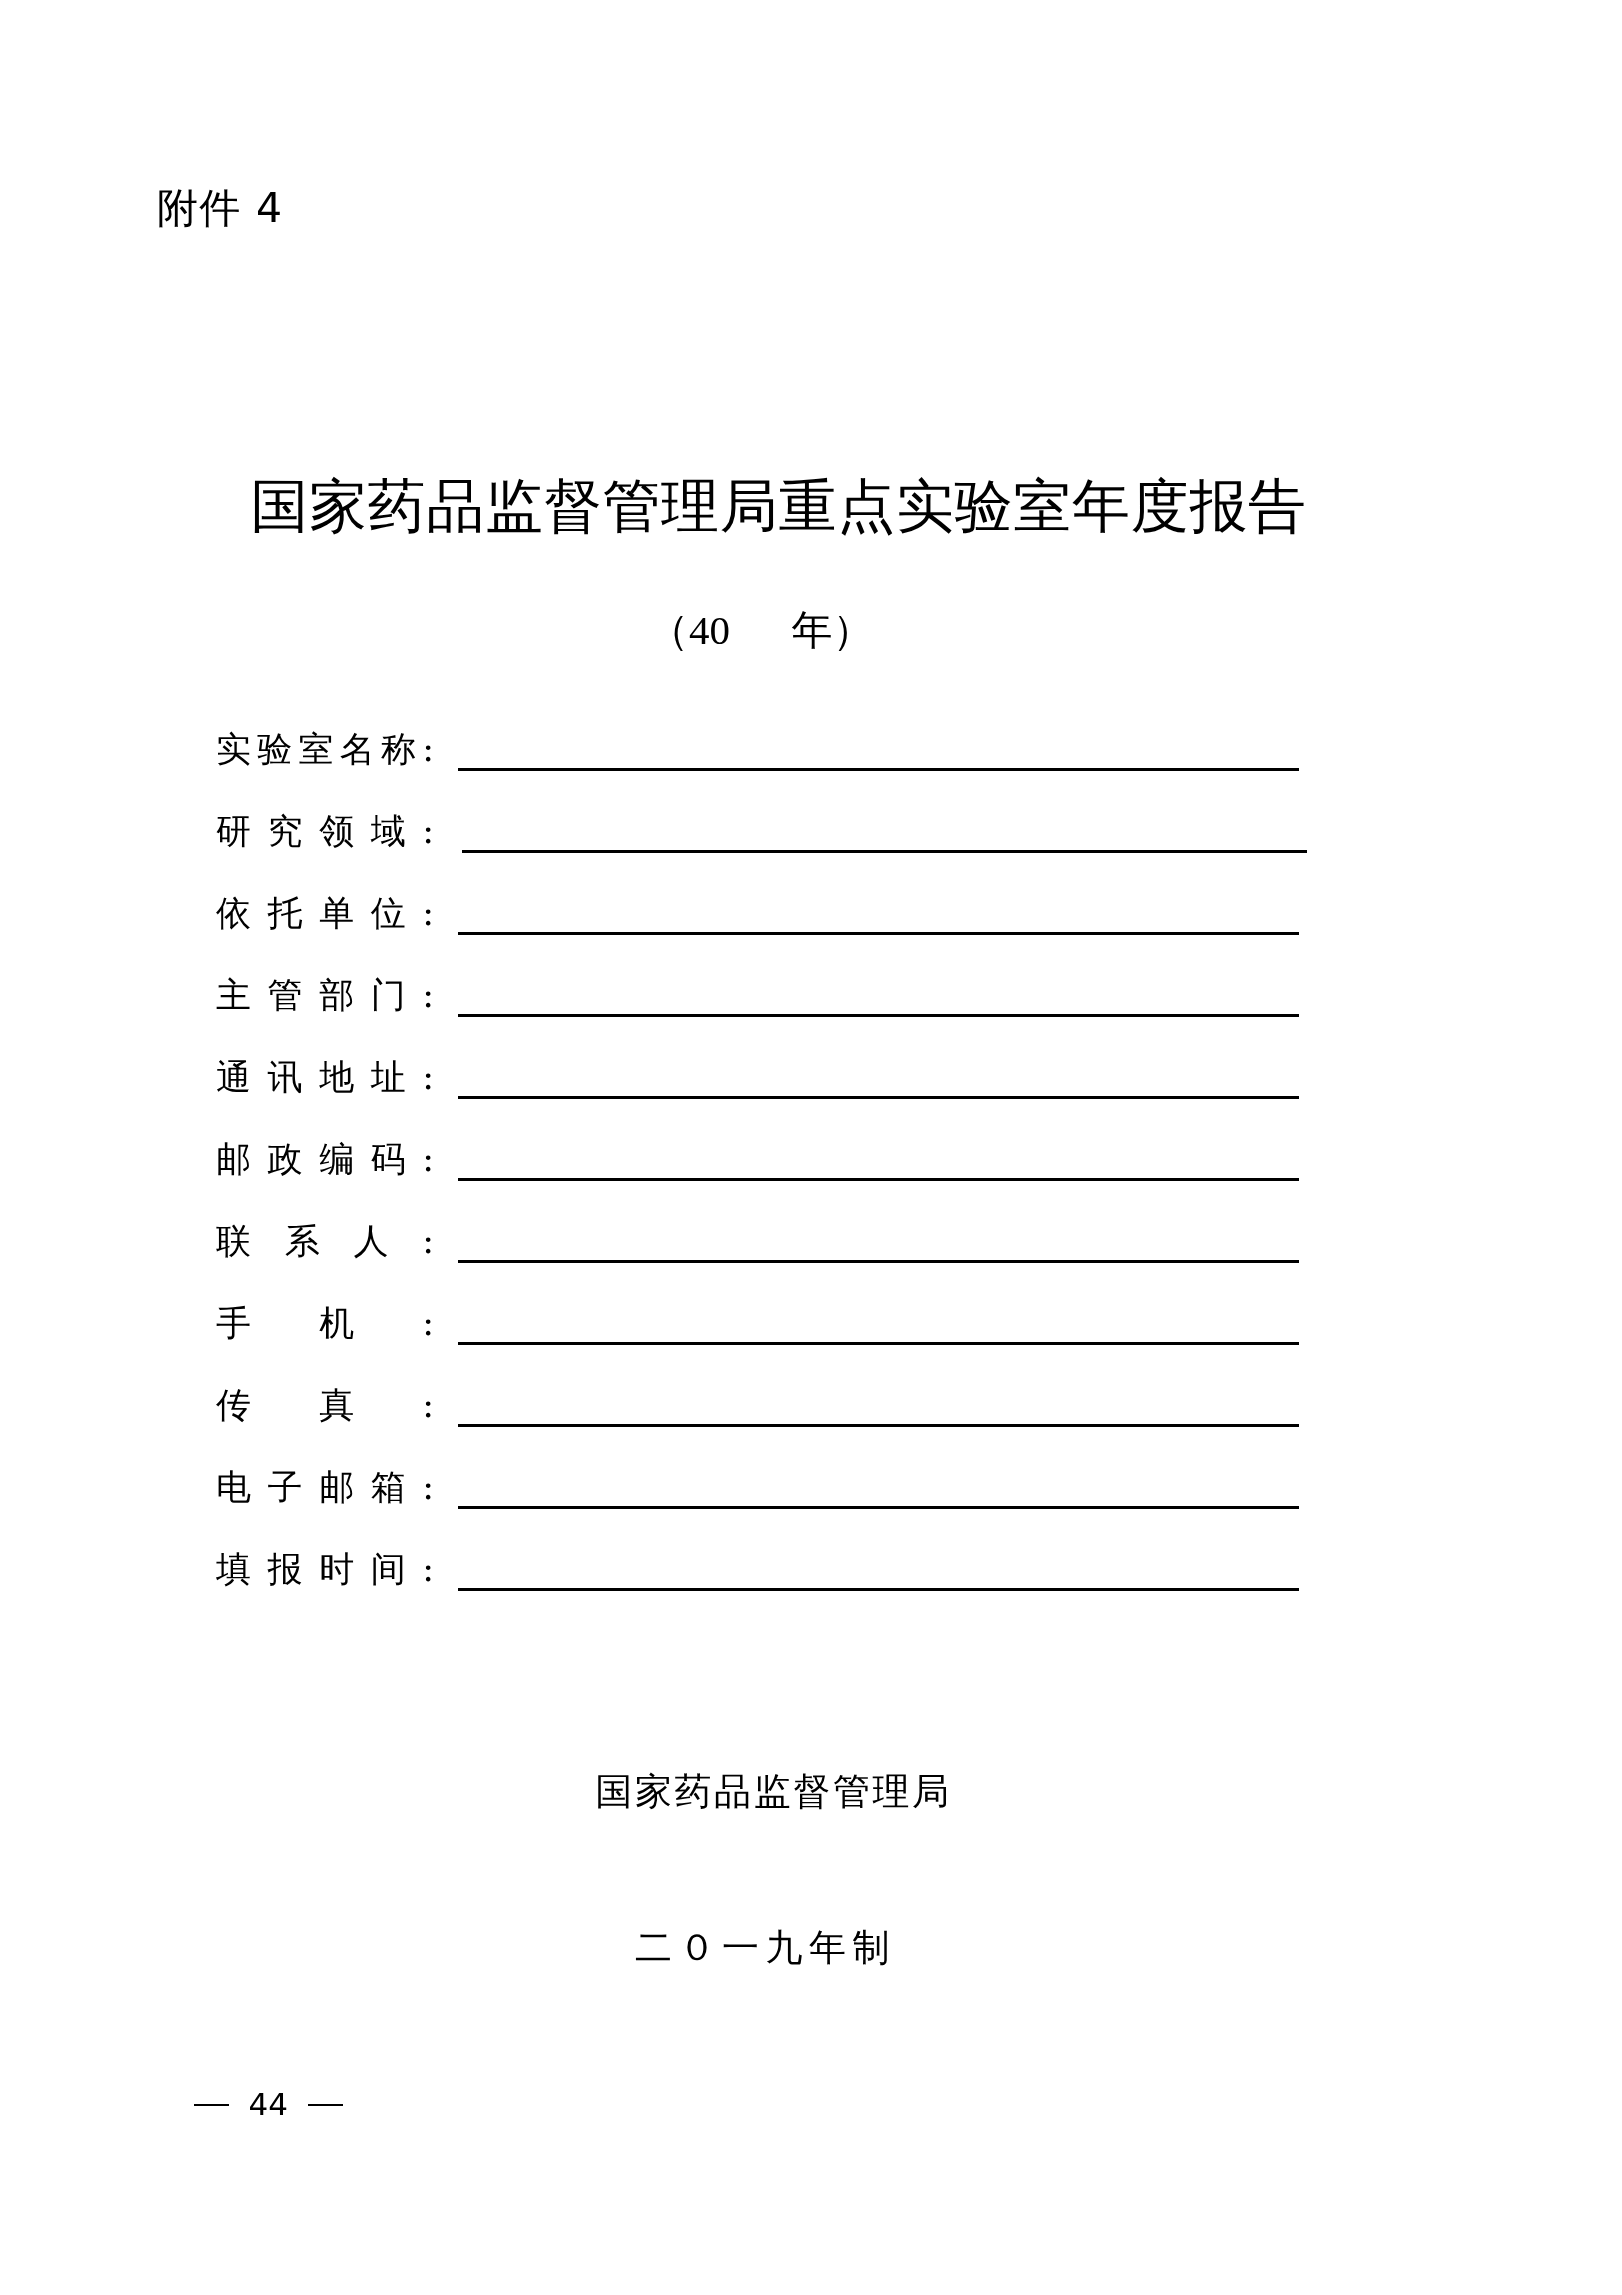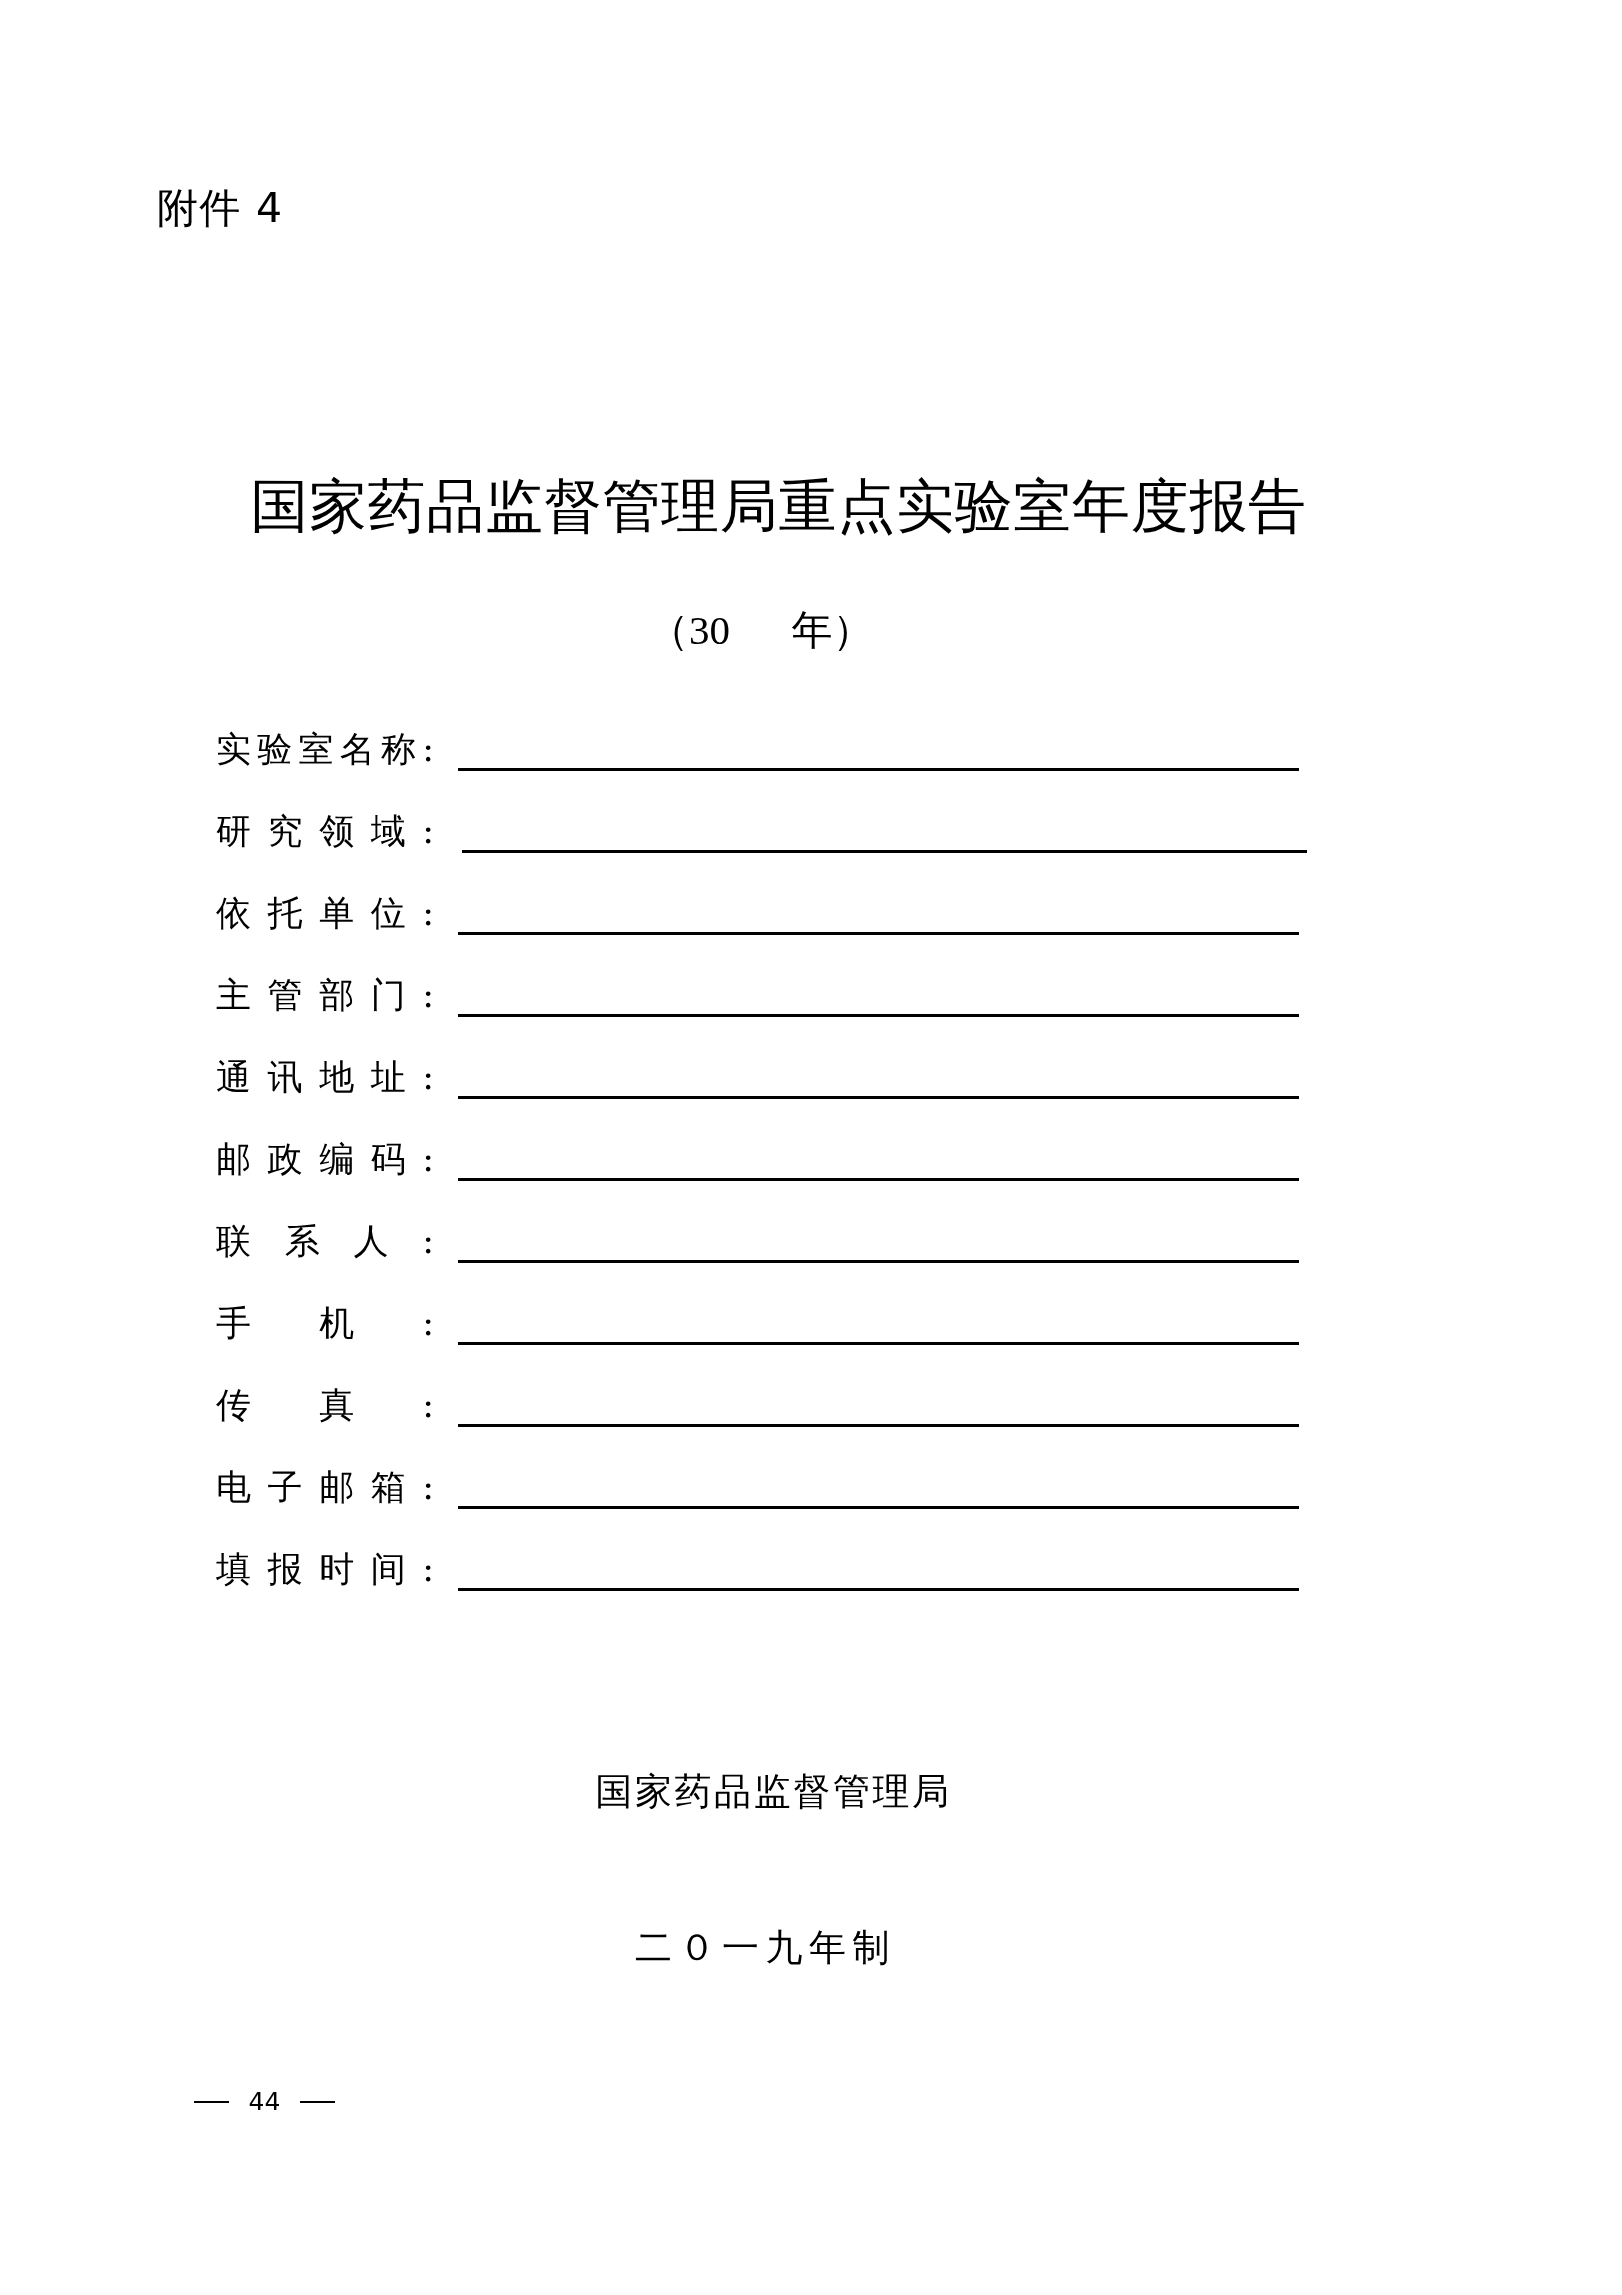--- a/index.html
+++ b/index.html
@@ -114,39 +114,39 @@
       font-family: "DejaVu Serif", "Liberation Serif", serif;
       letter-spacing: 6.5px;
     }
     .page-number {
       position: absolute;
       left: 194px;
       top: 2089px;
       display: flex;
       align-items: center;
       gap: 19.6px;
-      font-size: 25px;
+      font-size: 31px;
       line-height: 1;
       font-family: "DejaVu Sans", sans-serif;
     }
     .page-number .dash {
       display: inline-block;
       width: 35px;
       height: 0;
       border-top: 2px solid #000;
     }
   </style>
 </head>
 <body>
 
 <div class="attachment-label">附件 4</div>
 
 <h1 class="doc-title">国家药品监督管理局重点实验室年度报告</h1>
 
-<div class="year-line">（30      年）</div>
+<div class="year-line">（40      年）</div>
 
 <div class="form">
 
   <div class="form-row">
     <div class="form-label">
       <span>实</span>
       <span>验</span>
       <span>室</span>
       <span>名</span>
       <span>称</span>

